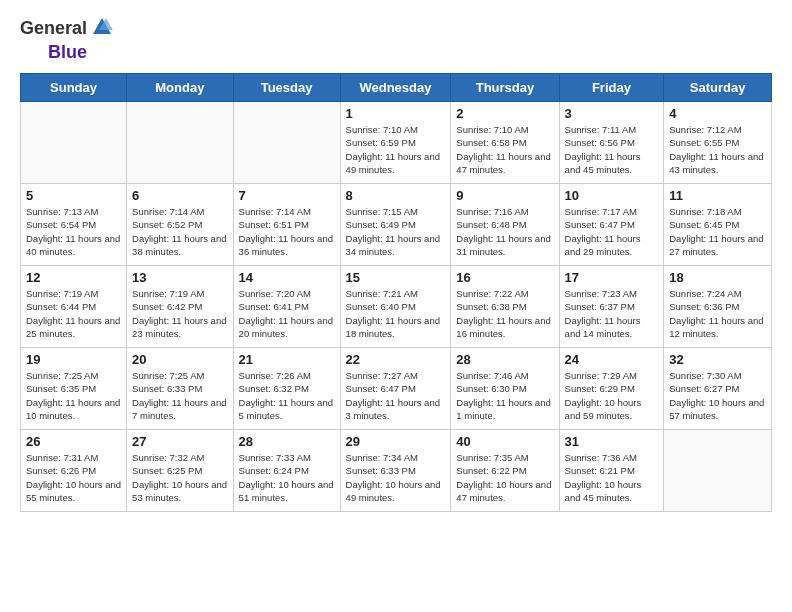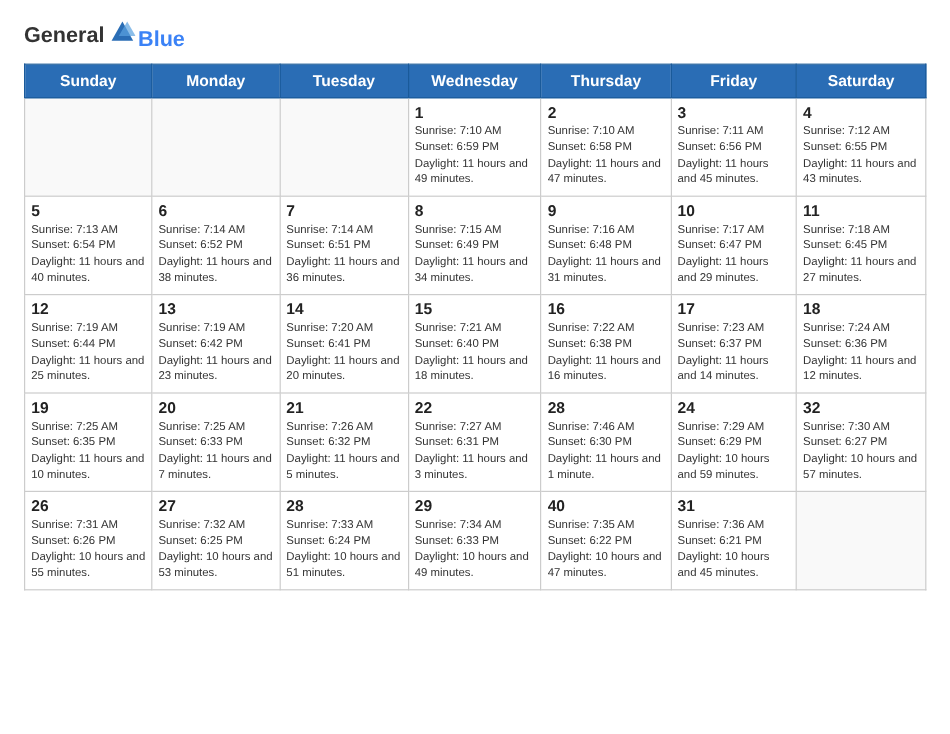--- a/index.html
+++ b/index.html
@@ -75,29 +75,29 @@
       margin-bottom: 2px;
       color: #222;
     }
     .day-info {
       font-size: 9.5px;
       color: #333;
       line-height: 1.4;
     }
     .logo-wrapper {
       display: flex;
-      flex-direction: row;
-      align-items: flex-end;
+      flex-direction: column;
+      align-items: center;
     }
     .logo-line1 {
       display: flex;
       align-items: center;
     }
     .logo-line2 {
-      color: #3b82f6;
+      color: #4c1d95;
       font-size: 18px;
       font-weight: bold;
       margin-left: 2px;
     }
   </style>
 </head>
 <body>
 
 <div class="page">
   <div class="header">
@@ -260,21 +260,21 @@
           </td>
           <td>
             <div class="day-number">21</div>
             <div class="day-info">Sunrise: 7:26 AM
 Sunset: 6:32 PM
 Daylight: 11 hours and 5 minutes.</div>
           </td>
           <td>
             <div class="day-number">22</div>
             <div class="day-info">Sunrise: 7:27 AM
-Sunset: 6:31 PM
+Sunset: 6:47 PM
 Daylight: 11 hours and 3 minutes.</div>
           </td>
           <td>
             <div class="day-number">28</div>
             <div class="day-info">Sunrise: 7:46 AM
 Sunset: 6:30 PM
 Daylight: 11 hours and 1 minute.</div>
           </td>
           <td>
             <div class="day-number">24</div>

